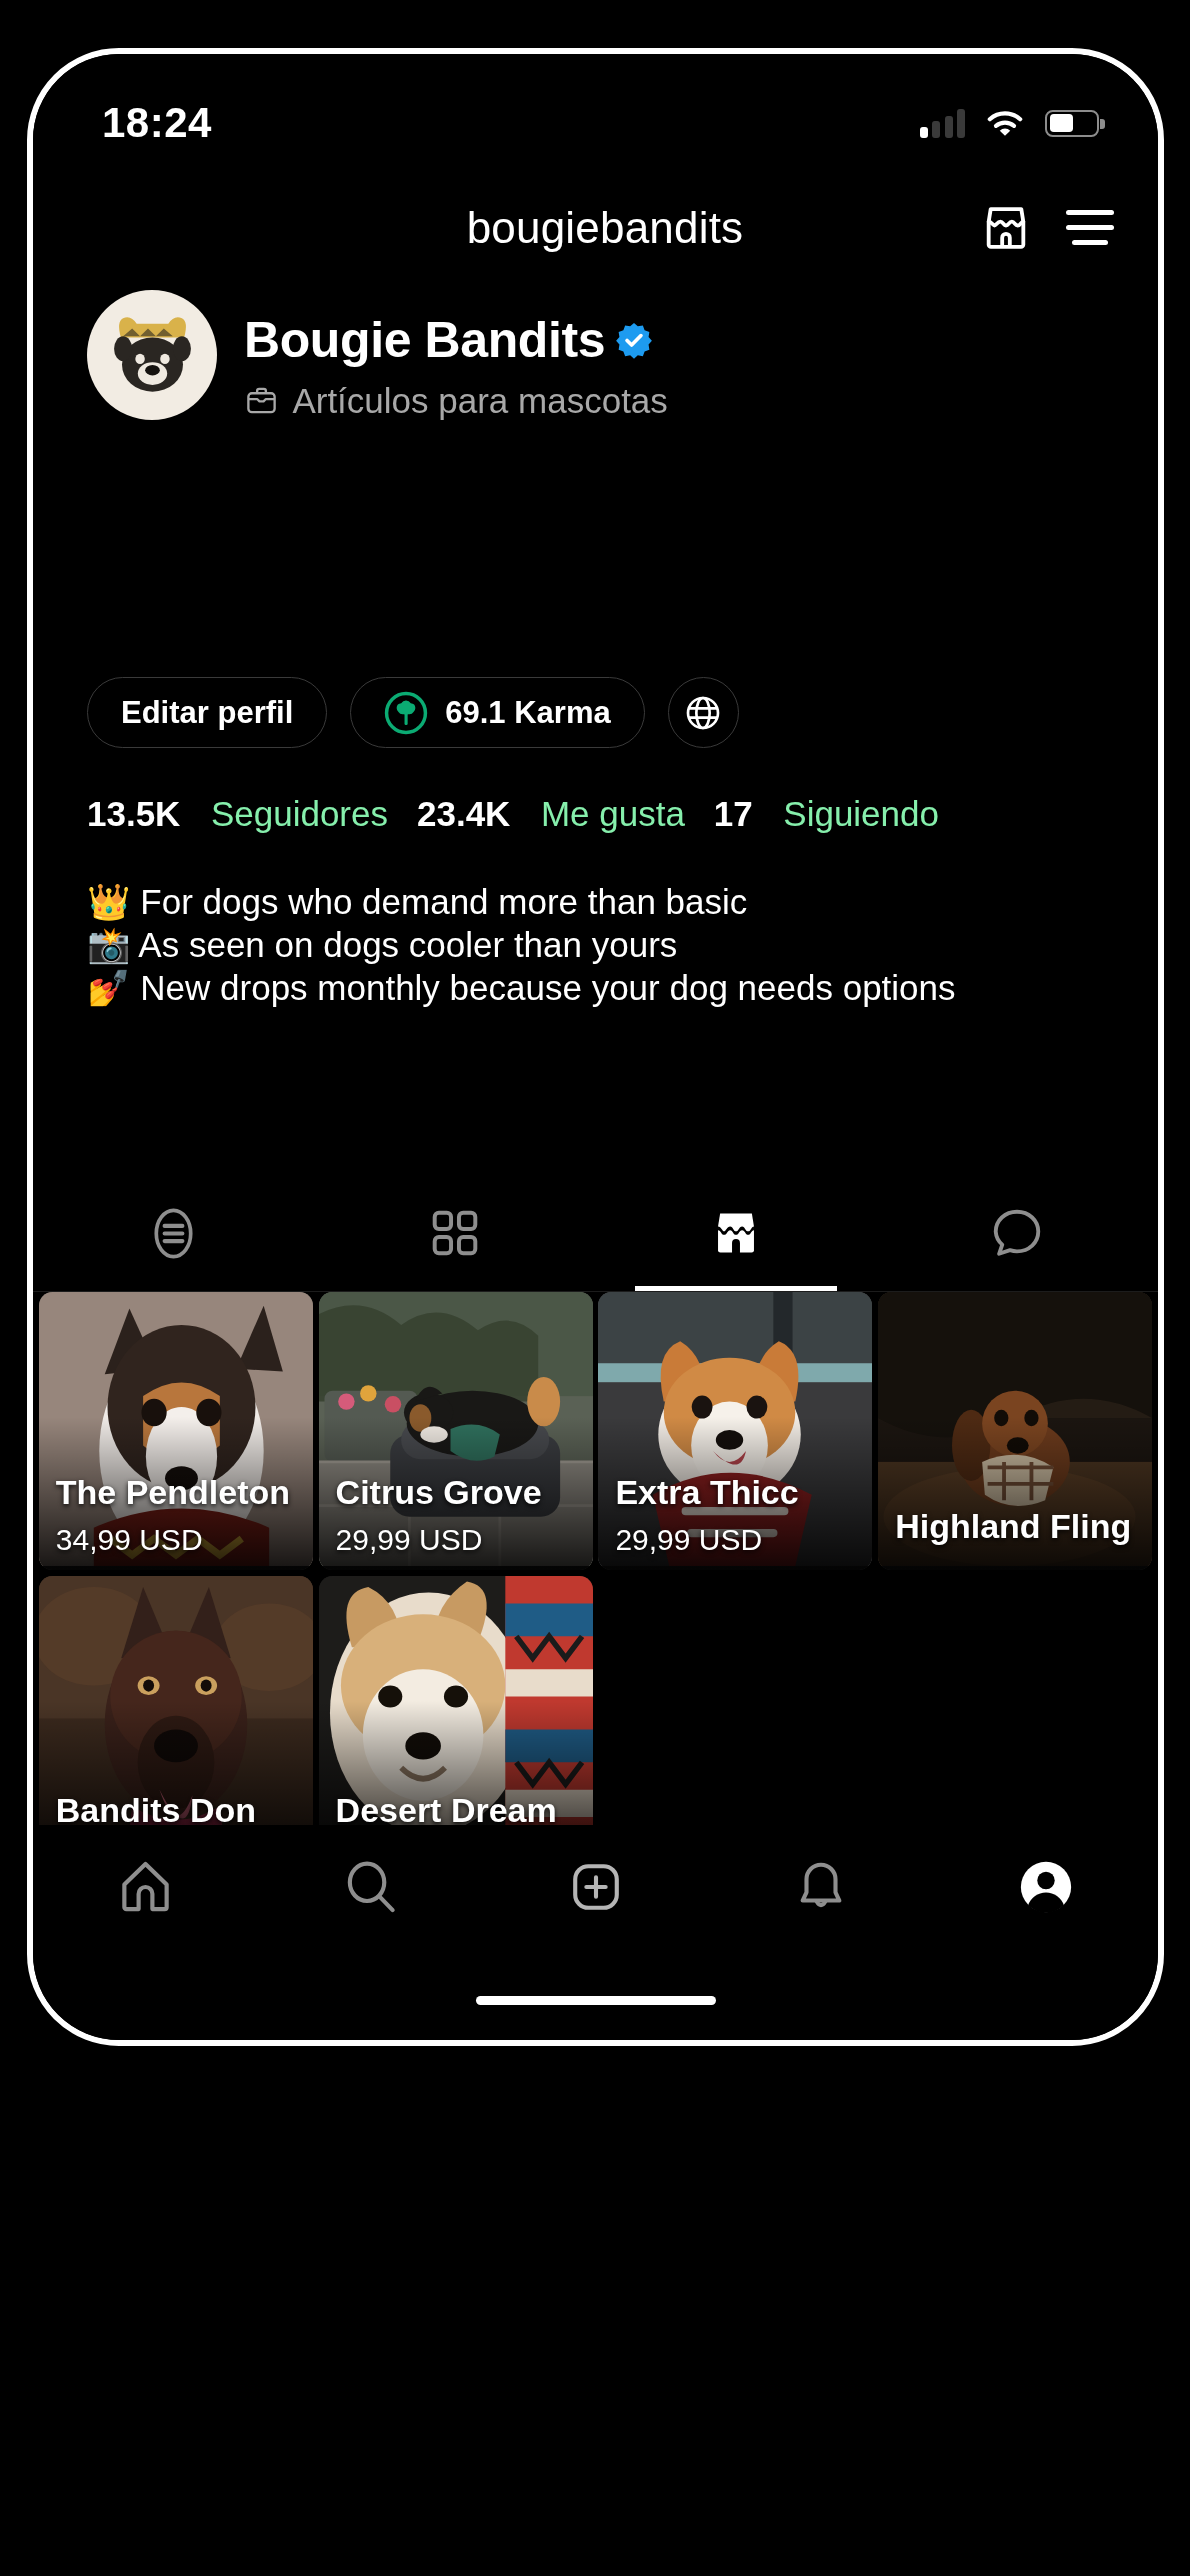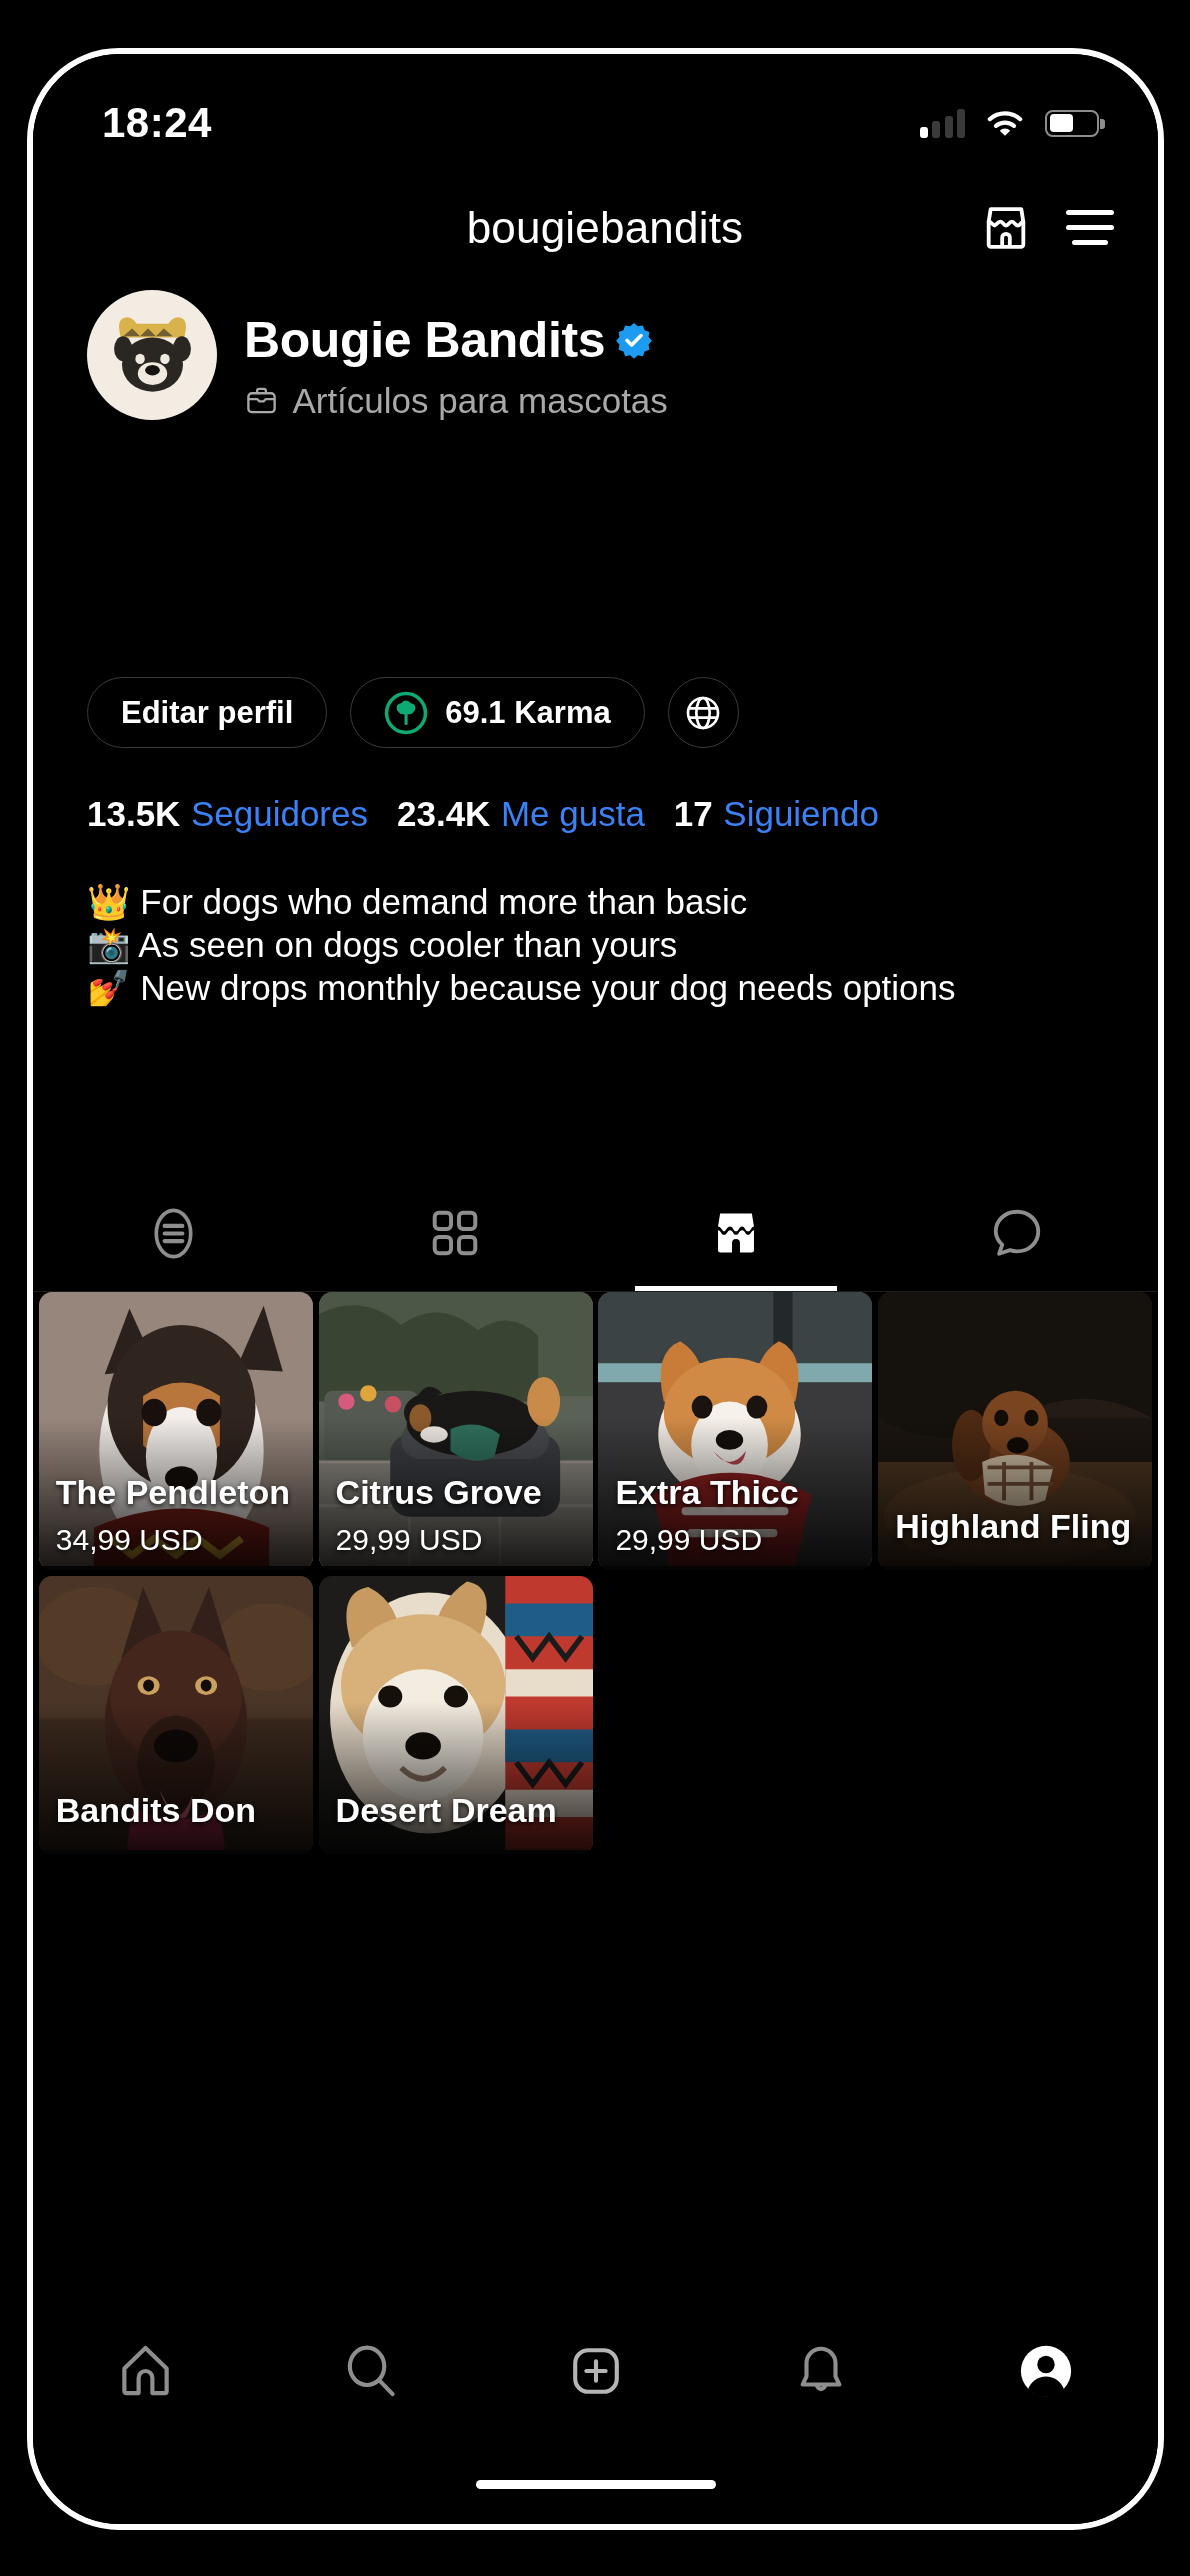--- a/index.html
+++ b/index.html
@@ -8,21 +8,21 @@
     width: 1190px; height: 2576px;
     background: #000;
     font-family: "Liberation Sans", sans-serif;
     overflow: hidden;
   }
 
   
   .device-frame {
     position: absolute;
     left: 27px; top: 48px;
-    width: 1137px; height: 2482px;
+    width: 1137px; height: 1998px;
     border: 6.7px solid #ffffff;
     border-radius: 92px;
     background: #000;
     overflow: hidden;
   }
   .screen {
     position: absolute;
     inset: 0;
     background: #000;
     color: #fff;
@@ -125,21 +125,21 @@
 
   
   .stats {
     position: absolute; top: 740px; left: 0; right: 0;
     padding: 0 54px;
     display: flex; align-items: baseline; gap: 29px;
     font-size: 35px;
   }
   .stat { display: flex; align-items: flex-end; gap: 10.5px; }
   .stat b { font-weight: 700; color: #fff; }
-  .stat span { color: #3b82f6; font-weight: 400; }
+  .stat span { color: #86efac; font-weight: 400; margin-left: 20px; }
 
   
   .bio {
     position: absolute; top: 826px; left: 0; right: 0;
     padding: 0 54px;
     font-size: 35px; line-height: 1.23; color: #fff;
   }
   .bio-line { display: block; white-space: pre-wrap; }
 
   

